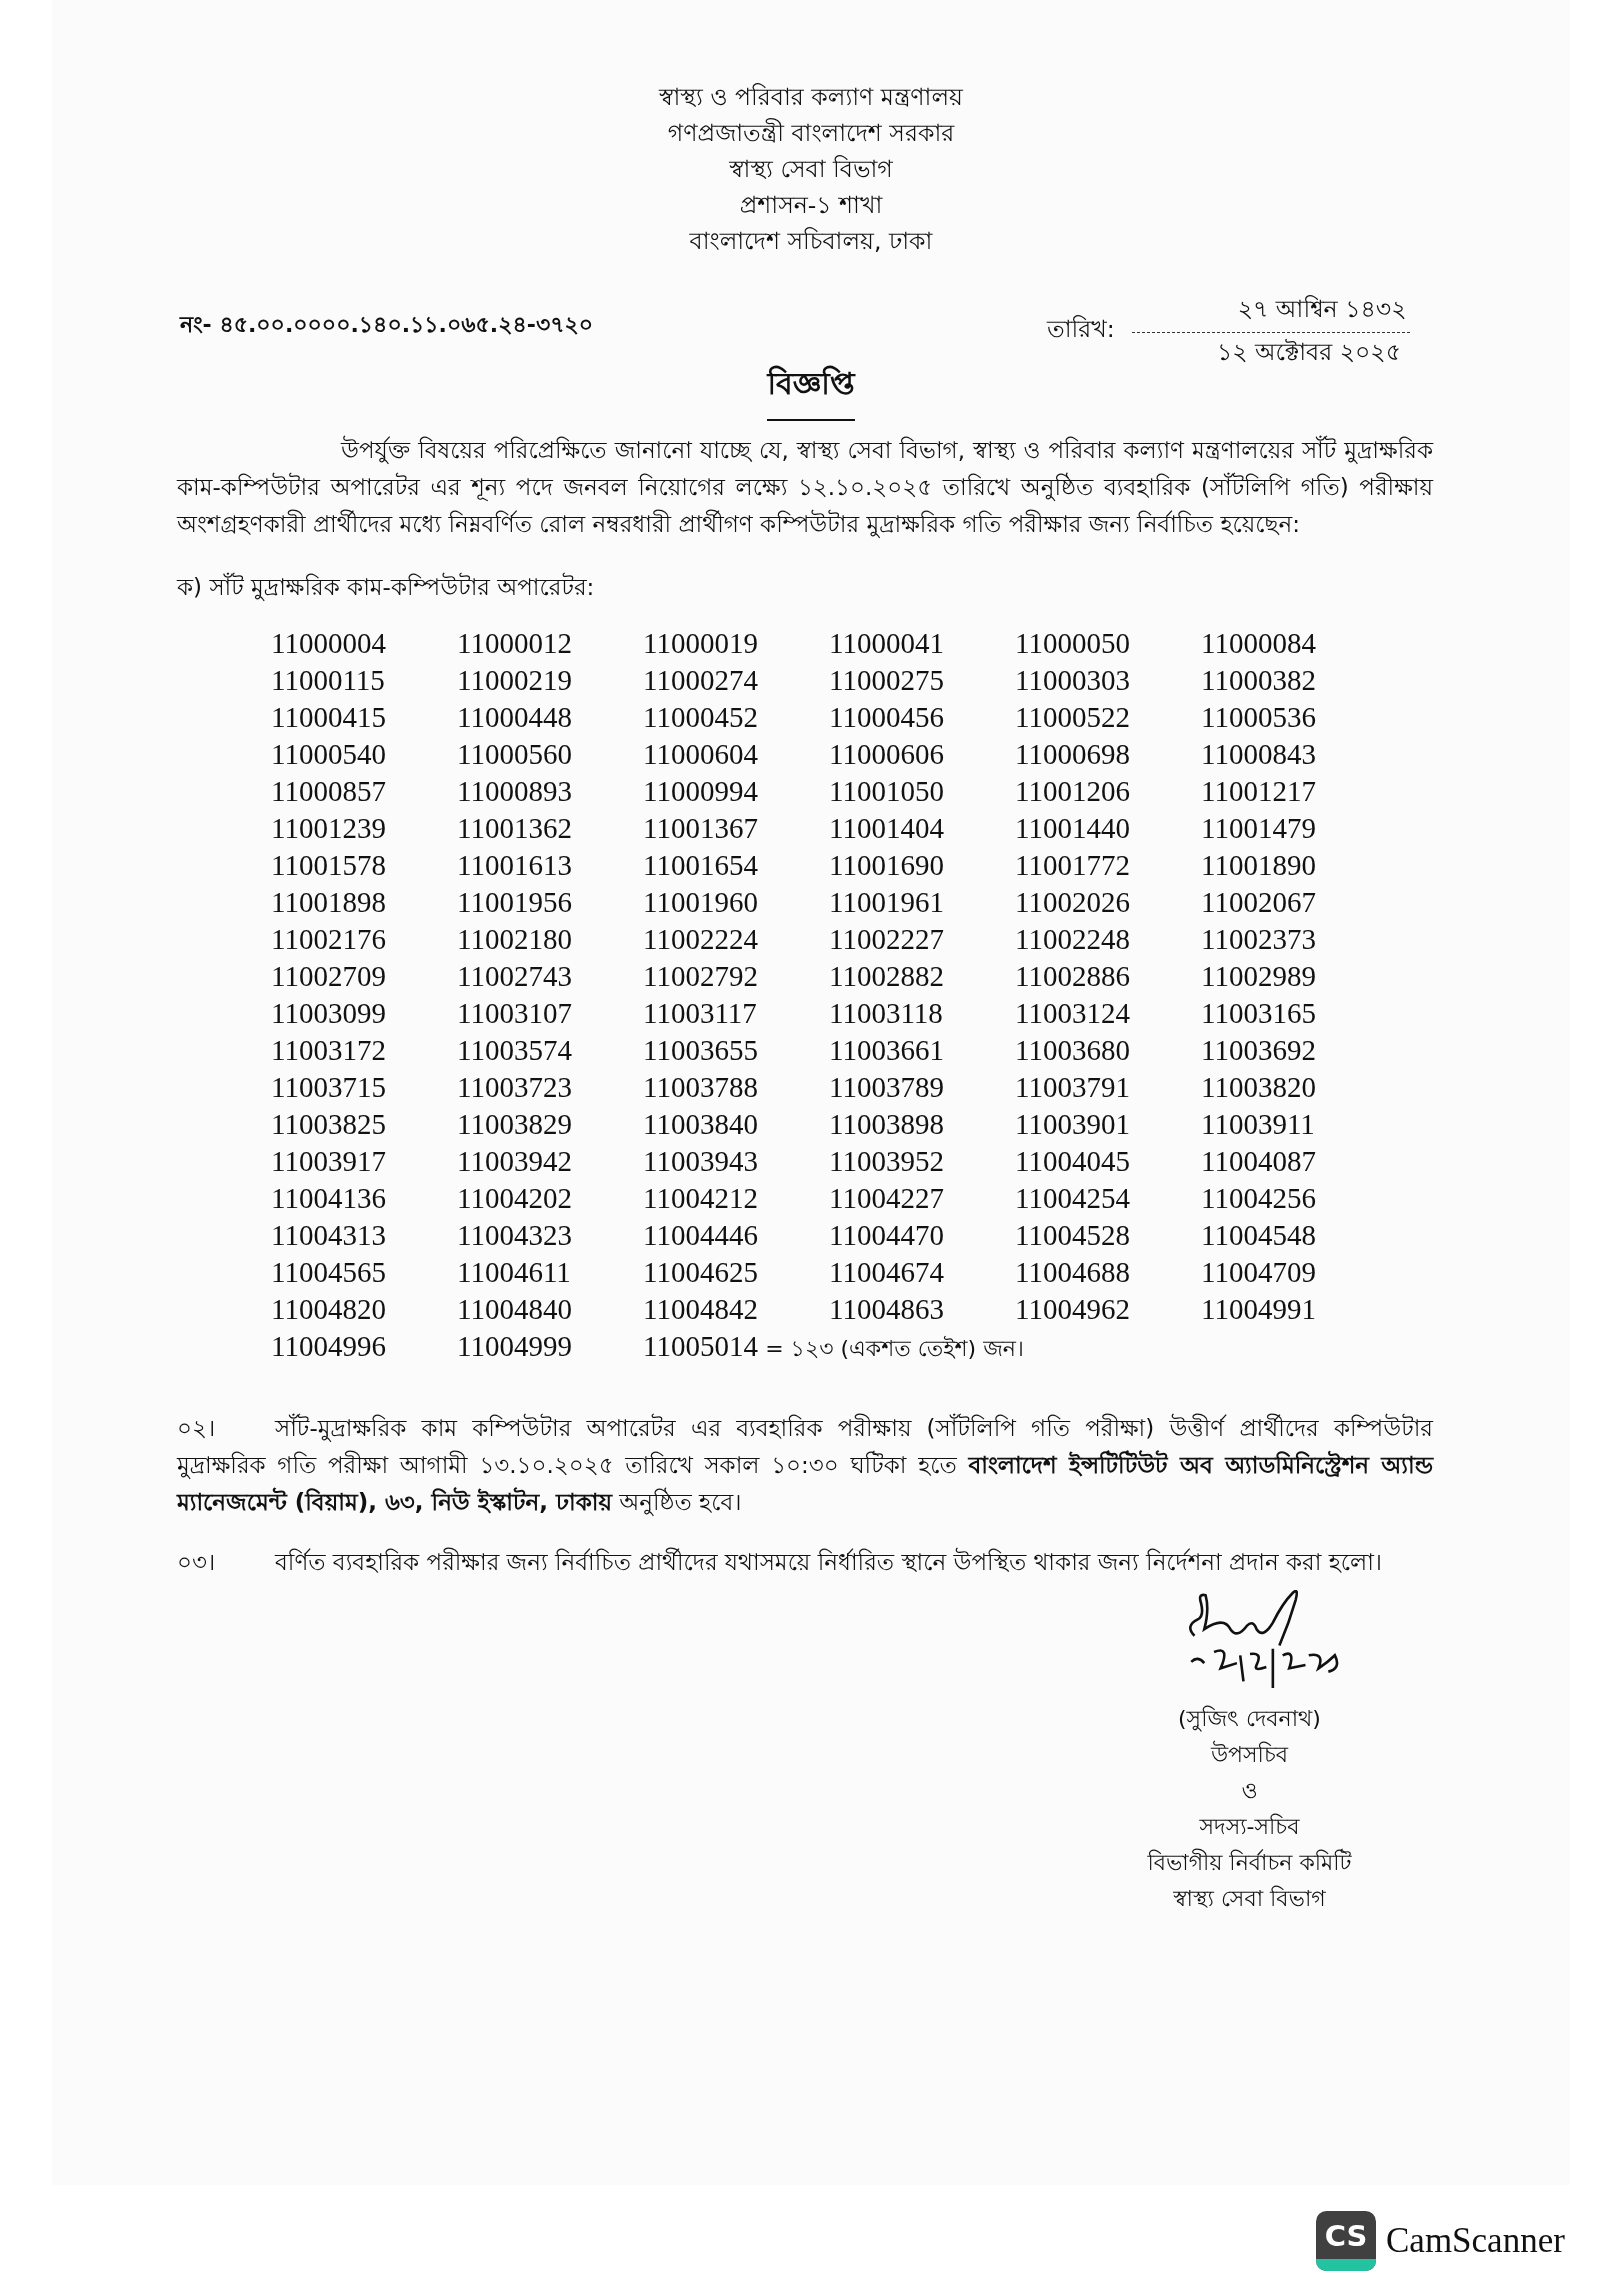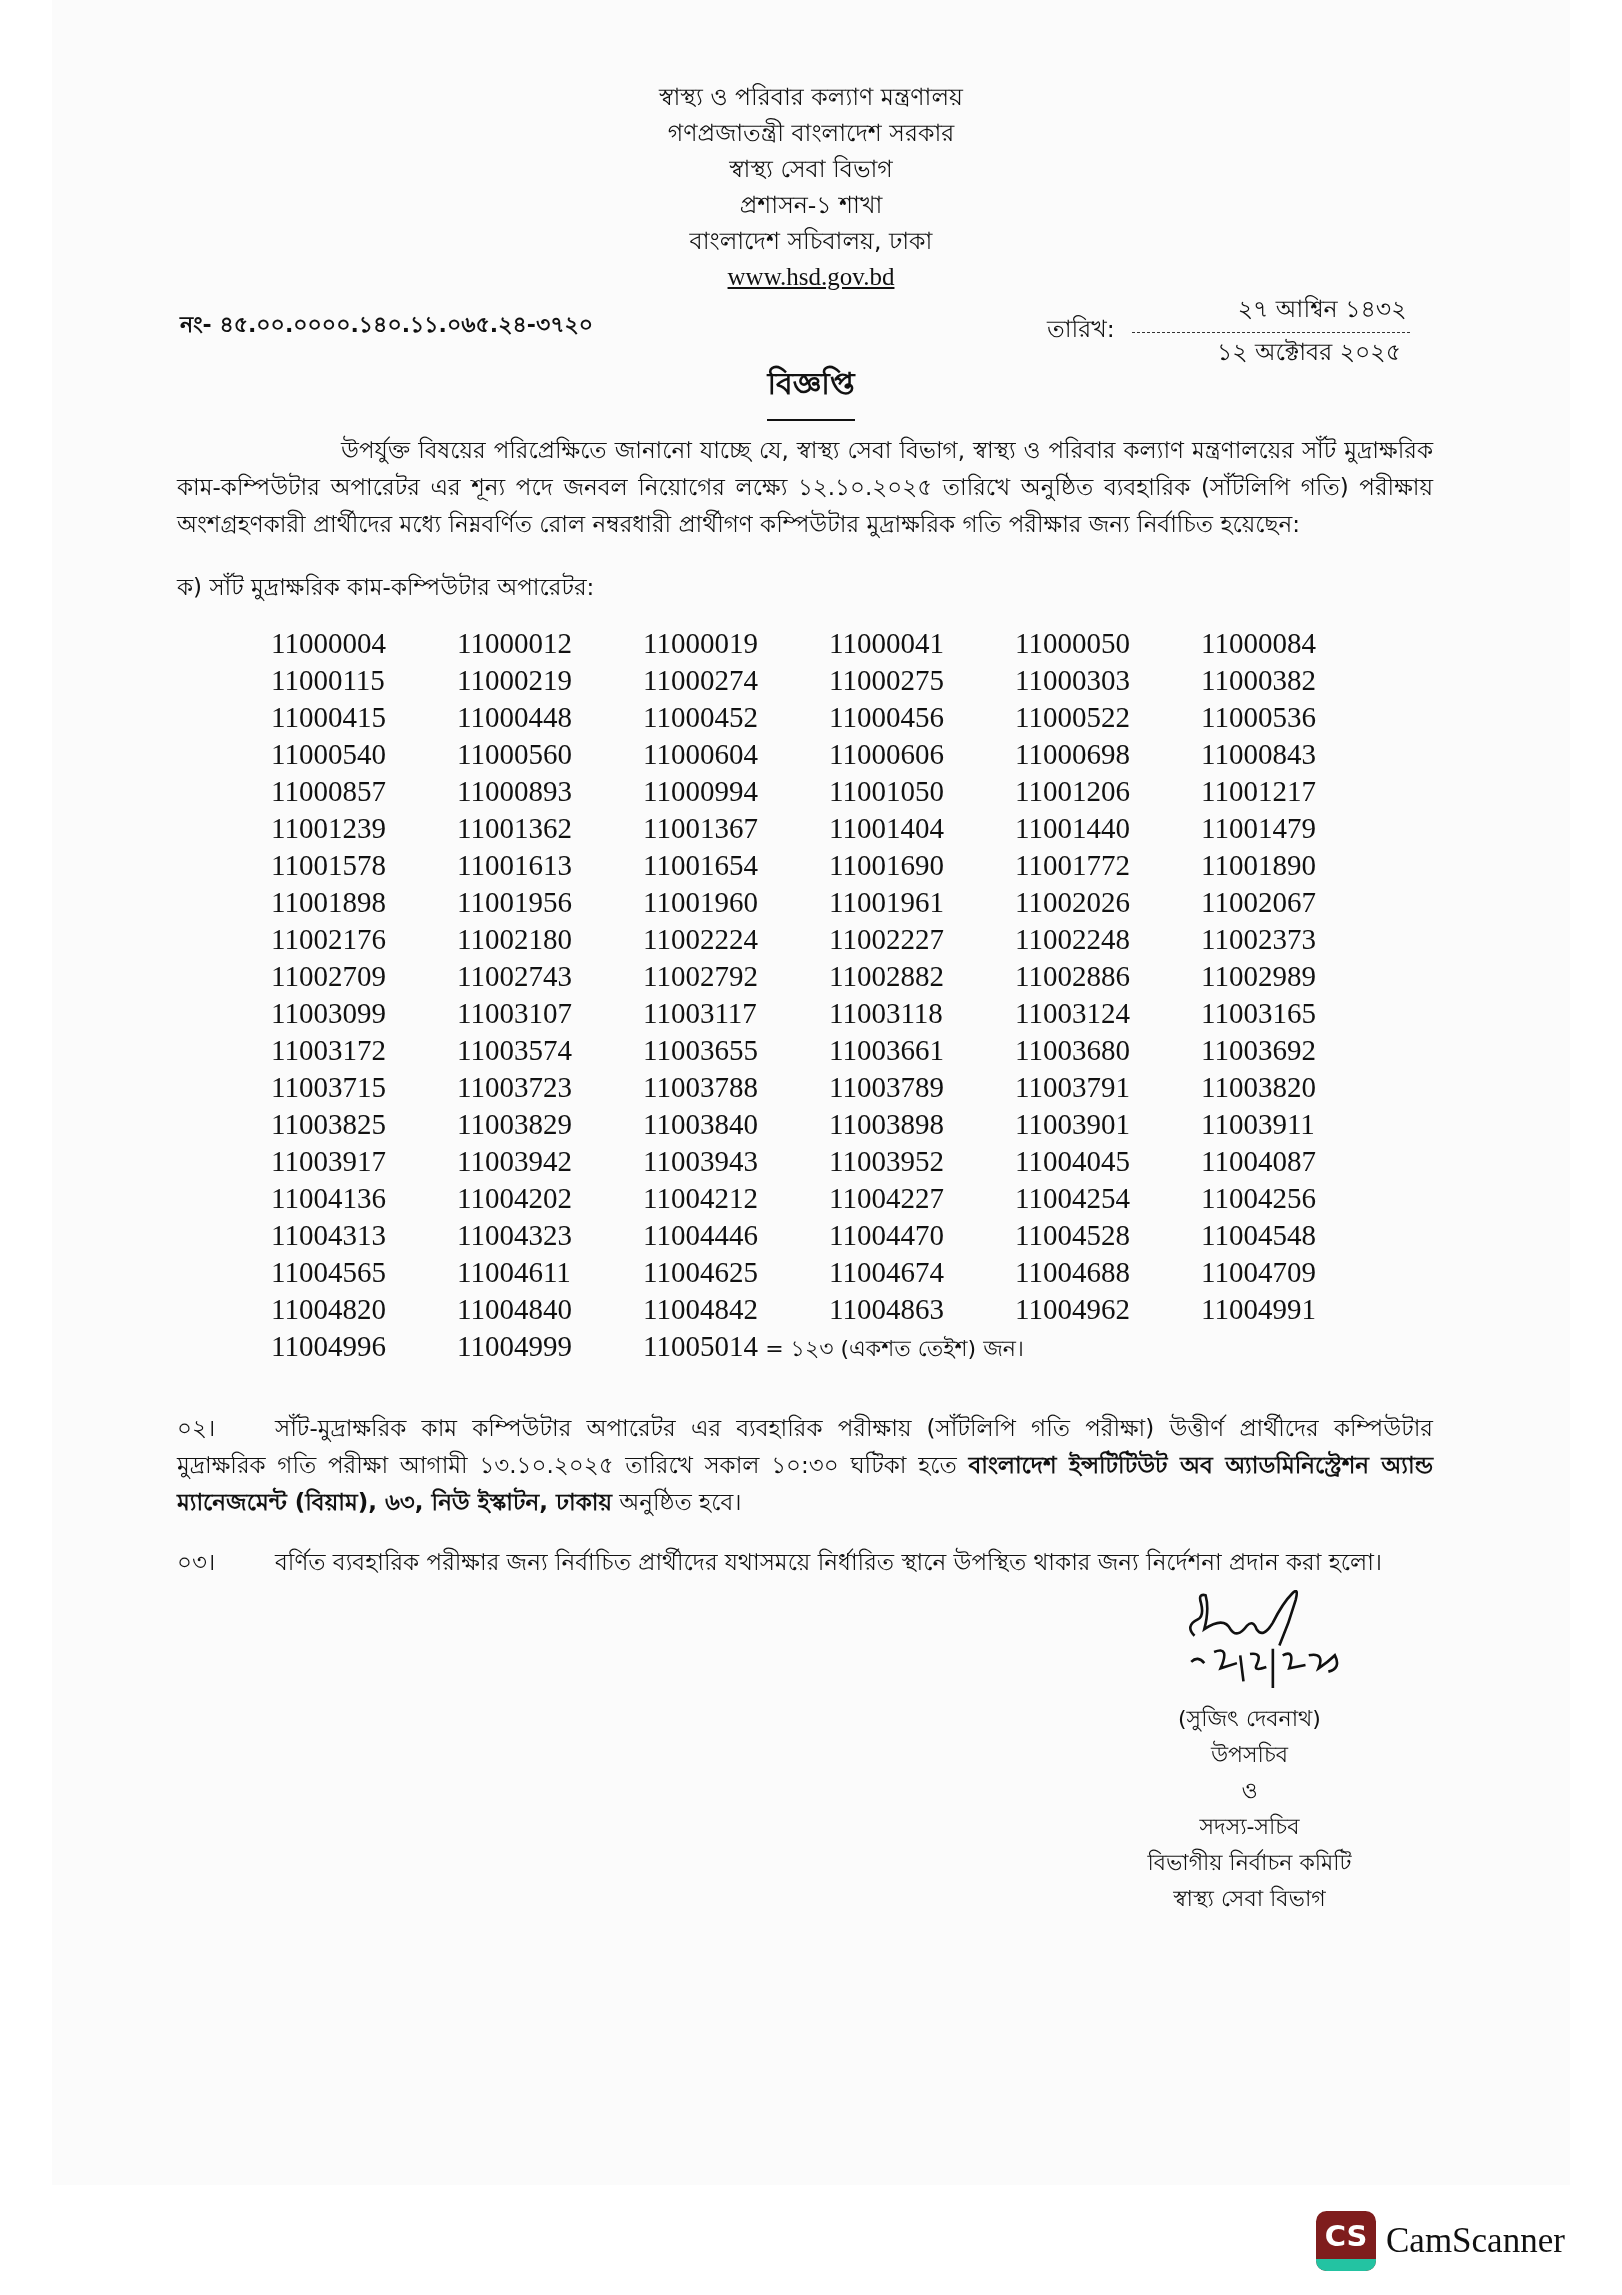--- a/index.html
+++ b/index.html
@@ -48,38 +48,37 @@
   .p2 { top: 1410px; }
   .p3 { top: 1544px; }
   .bold { font-weight: bold; }
   .sign {
     position: absolute; left: 1086px; top: 1590px; width: 327px; text-align: center;
   }
   .sign svg { display: block; margin: 0 auto; }
   .sign-line { font-size: 22px; line-height: 36px; }
   .cs-badge {
     position: absolute; left: 1316px; top: 2211px; width: 60px; height: 60px;
-    border-radius: 10.5px; overflow: hidden; background: #7f1d1d;
+    border-radius: 10.5px; overflow: hidden; background: #404040;
   }
   .cs-badge .g { position: absolute; left: 0; bottom: 0; width: 100%; height: 11.8px; background: #23c3a2; }
   .cs-badge .t { position: absolute; left: 0; top: 7.9px; width: 100%; text-align: center; color: #fff; font-weight: bold; font-size: 29px; font-family: "DejaVu Sans", sans-serif; }
   .cs-text { position: absolute; left: 1386px; top: 2221px; font-family: "Liberation Serif", serif; font-size: 35px; color: #111; }
 </style>
 </head>
 <body>
 
 <div class="scan-area"></div>
 
 <div class="header">
   <div>স্বাস্থ্য ও পরিবার কল্যাণ মন্ত্রণালয়</div>
   <div>গণপ্রজাতন্ত্রী বাংলাদেশ সরকার</div>
   <div>স্বাস্থ্য সেবা বিভাগ</div>
   <div>প্রশাসন-১ শাখা</div>
   <div>বাংলাদেশ সচিবালয়, ঢাকা</div>
-  <div class="url">www.hsd.gov.bd</div>
 </div>
 
 <div class="memo">নং- ৪৫.০০.০০০০.১৪০.১১.০৬৫.২৪-৩৭২০</div>
 
 <div class="date-block">
   <span class="date-label">তারিখ:</span>
   <span class="date-top">২৭ আশ্বিন ১৪৩২</span>
   <div class="date-line"></div>
   <span class="date-bottom">১২ অক্টোবর ২০২৫</span>
 </div>

